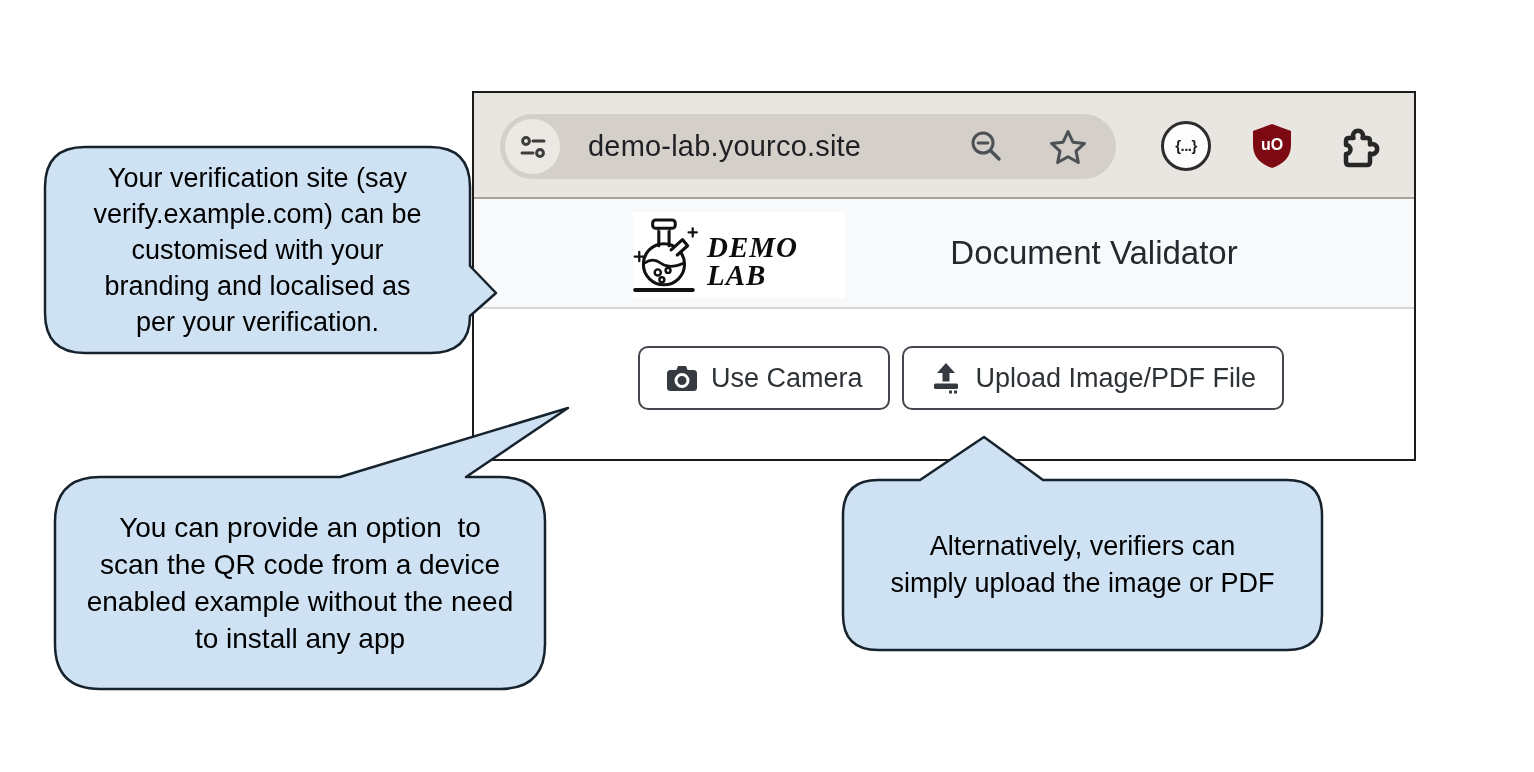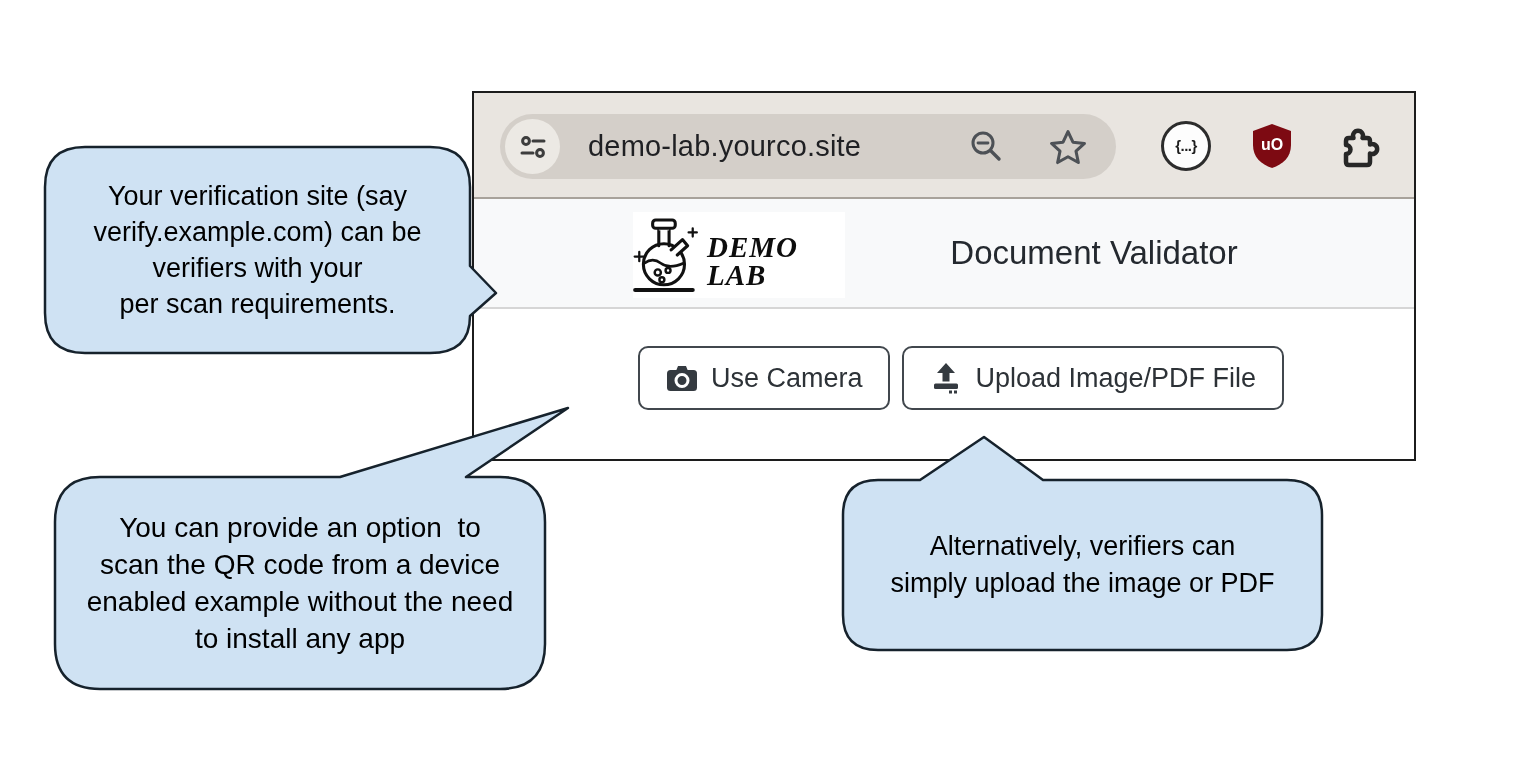--- a/index.html
+++ b/index.html
@@ -194,22 +194,23 @@
     <g fill="#cfe2f3" stroke="#16222c" stroke-width="2.5" stroke-linejoin="round">
       <path d="M85 147 L430 147 Q470 147 470 187 L470 266 L496 293 L470 316 Q470 353 430 353 L85 353 Q45 353 45 313 L45 187 Q45 147 85 147 Z"></path>
       <path d="M100 477 L340 477 L568 408 L466 477 L500 477 Q545 477 545 522 L545 644 Q545 689 500 689 L100 689 Q55 689 55 644 L55 522 Q55 477 100 477 Z"></path>
       <path d="M878 480 L920 480 L984 437 L1043 480 L1287 480 Q1322 480 1322 515 L1322 615 Q1322 650 1287 650 L878 650 Q843 650 843 615 L843 515 Q843 480 878 480 Z"></path>
     </g>
   </svg>
 
   <div class="callout-text ct-top-left">
     <div class="line">Your verification site (say</div>
     <div class="line">verify.example.com) can be</div>
-    <div class="line">verifiers with your</div>
-    <div class="line">per scan requirements.</div>
+    <div class="line">customised with your</div>
+    <div class="line">branding and localised as</div>
+    <div class="line">per your verification.</div>
   </div>
 
   <div class="callout-text ct-bottom-left">
     <div class="line">You can provide an option  to</div>
     <div class="line">scan the QR code from a device</div>
     <div class="line">enabled example without the need</div>
     <div class="line">to install any app</div>
   </div>
 
   <div class="callout-text ct-bottom-right">

